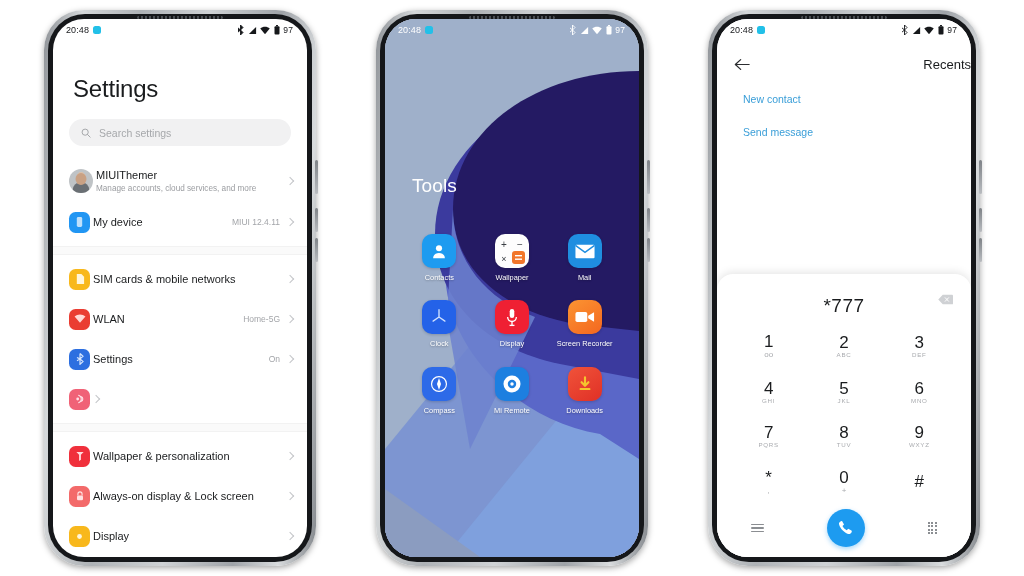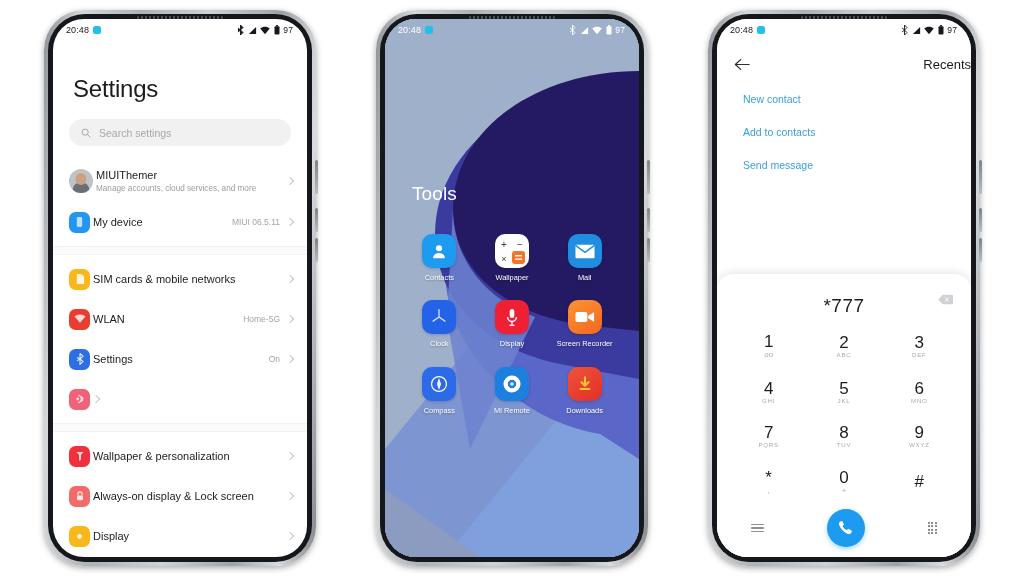--- a/index.html
+++ b/index.html
@@ -89,21 +89,21 @@
   .set-texts { flex:1; min-width:0; }
   .set-label { font-size:11px; color:#1a1c1e; line-height:1.3; }
   .set-sub { font-size:8.2px; color:#9a9ca0; line-height:1.35; margin-top:1px; }
   .set-val { font-size:8.5px; color:#a3a5a9; margin-right:7px; white-space:nowrap; }
   .chev { width:6px; height:6px; border-right:1.3px solid #c3c5c8; border-top:1.3px solid #c3c5c8; transform:rotate(45deg); flex:0 0 auto; }
   .row-right { display:flex; align-items:center; }
 
   
   .home-screen { position:relative; height:100%; overflow:hidden; background:#9fb0ca; }
   .wp { position:absolute; inset:0; }
-  .tools-title { position:absolute; top:164px; left:27px; font-size:19px; color:#fff; letter-spacing:.1px; z-index:3; }
+  .tools-title { position:absolute; top:156px; left:27px; font-size:19px; color:#fff; letter-spacing:.1px; z-index:3; }
   .app-grid {
     position:absolute; top:215px; left:0; right:0; z-index:3;
     display:grid; grid-template-columns:repeat(3,1fr); row-gap:18px; padding:0 18px;
     justify-items:center;
   }
   .app { width:62px; display:flex; flex-direction:column; align-items:center; gap:5px; }
   .app-ico { width:34px; height:34px; border-radius:10px; display:flex; align-items:center; justify-content:center; position:relative; box-shadow:0 1px 3px rgba(0,0,0,.18); }
   .app-name { font-size:7.4px; color:#fff; text-align:center; line-height:1.25; text-shadow:0 1px 2px rgba(0,0,0,.3); }
 
   
@@ -197,21 +197,21 @@
           <div class="set-row">
             <div class="set-ico" style="background:#2196f3">
               <svg width="9" height="12" viewBox="0 0 10 13">
                   <rect x="2" y="1" width="6" height="11" rx="1.6" fill="#bfe0fb"></rect>
                 </svg>
             </div>
             <div class="set-texts">
               <div class="set-label">My device</div>
             </div>
             <div class="row-right">
-              <span class="set-val">MIUI 06.5.11</span>
+              <span class="set-val">MIUI 12.4.11</span>
               <span class="chev"></span>
             </div>
           </div>
 
           <div class="set-sep"></div>
 
           <div class="set-row">
             <div class="set-ico" style="background:#f8b81c">
               <svg width="10" height="12" viewBox="0 0 11 13">
                   <path d="M2 1h5l3 3v8H2z" fill="#fff6dc"></path>
@@ -503,21 +503,20 @@
           <div class="rec-back">
             <svg width="16" height="13" viewBox="0 0 18 14">
                 <path d="M17 7H2M7.5 1.5 1.5 7l6 5.5" fill="none" stroke="#2b2d30" stroke-width="1.4" stroke-linecap="round" stroke-linejoin="round"></path>
               </svg>
           </div>
           <div class="rec-title">Recents</div>
         </div>
 
         <div class="rec-links">
           <div class="rec-link">New contact</div>
-          <div class="rec-link">Add to contacts</div>
           <div class="rec-link">Send message</div>
         </div>
 
         <div class="dial-sheet">
 
           <div class="dial-display">
             <span class="dial-number">*777</span>
             <span class="dial-del">
               <svg width="15" height="11" viewBox="0 0 17 12">
                   <path d="M5.4 0.6H16a1 1 0 0 1 1 1v8.8a1 1 0 0 1-1 1H5.4L0.3 6z" fill="#cfd1d4"></path>

